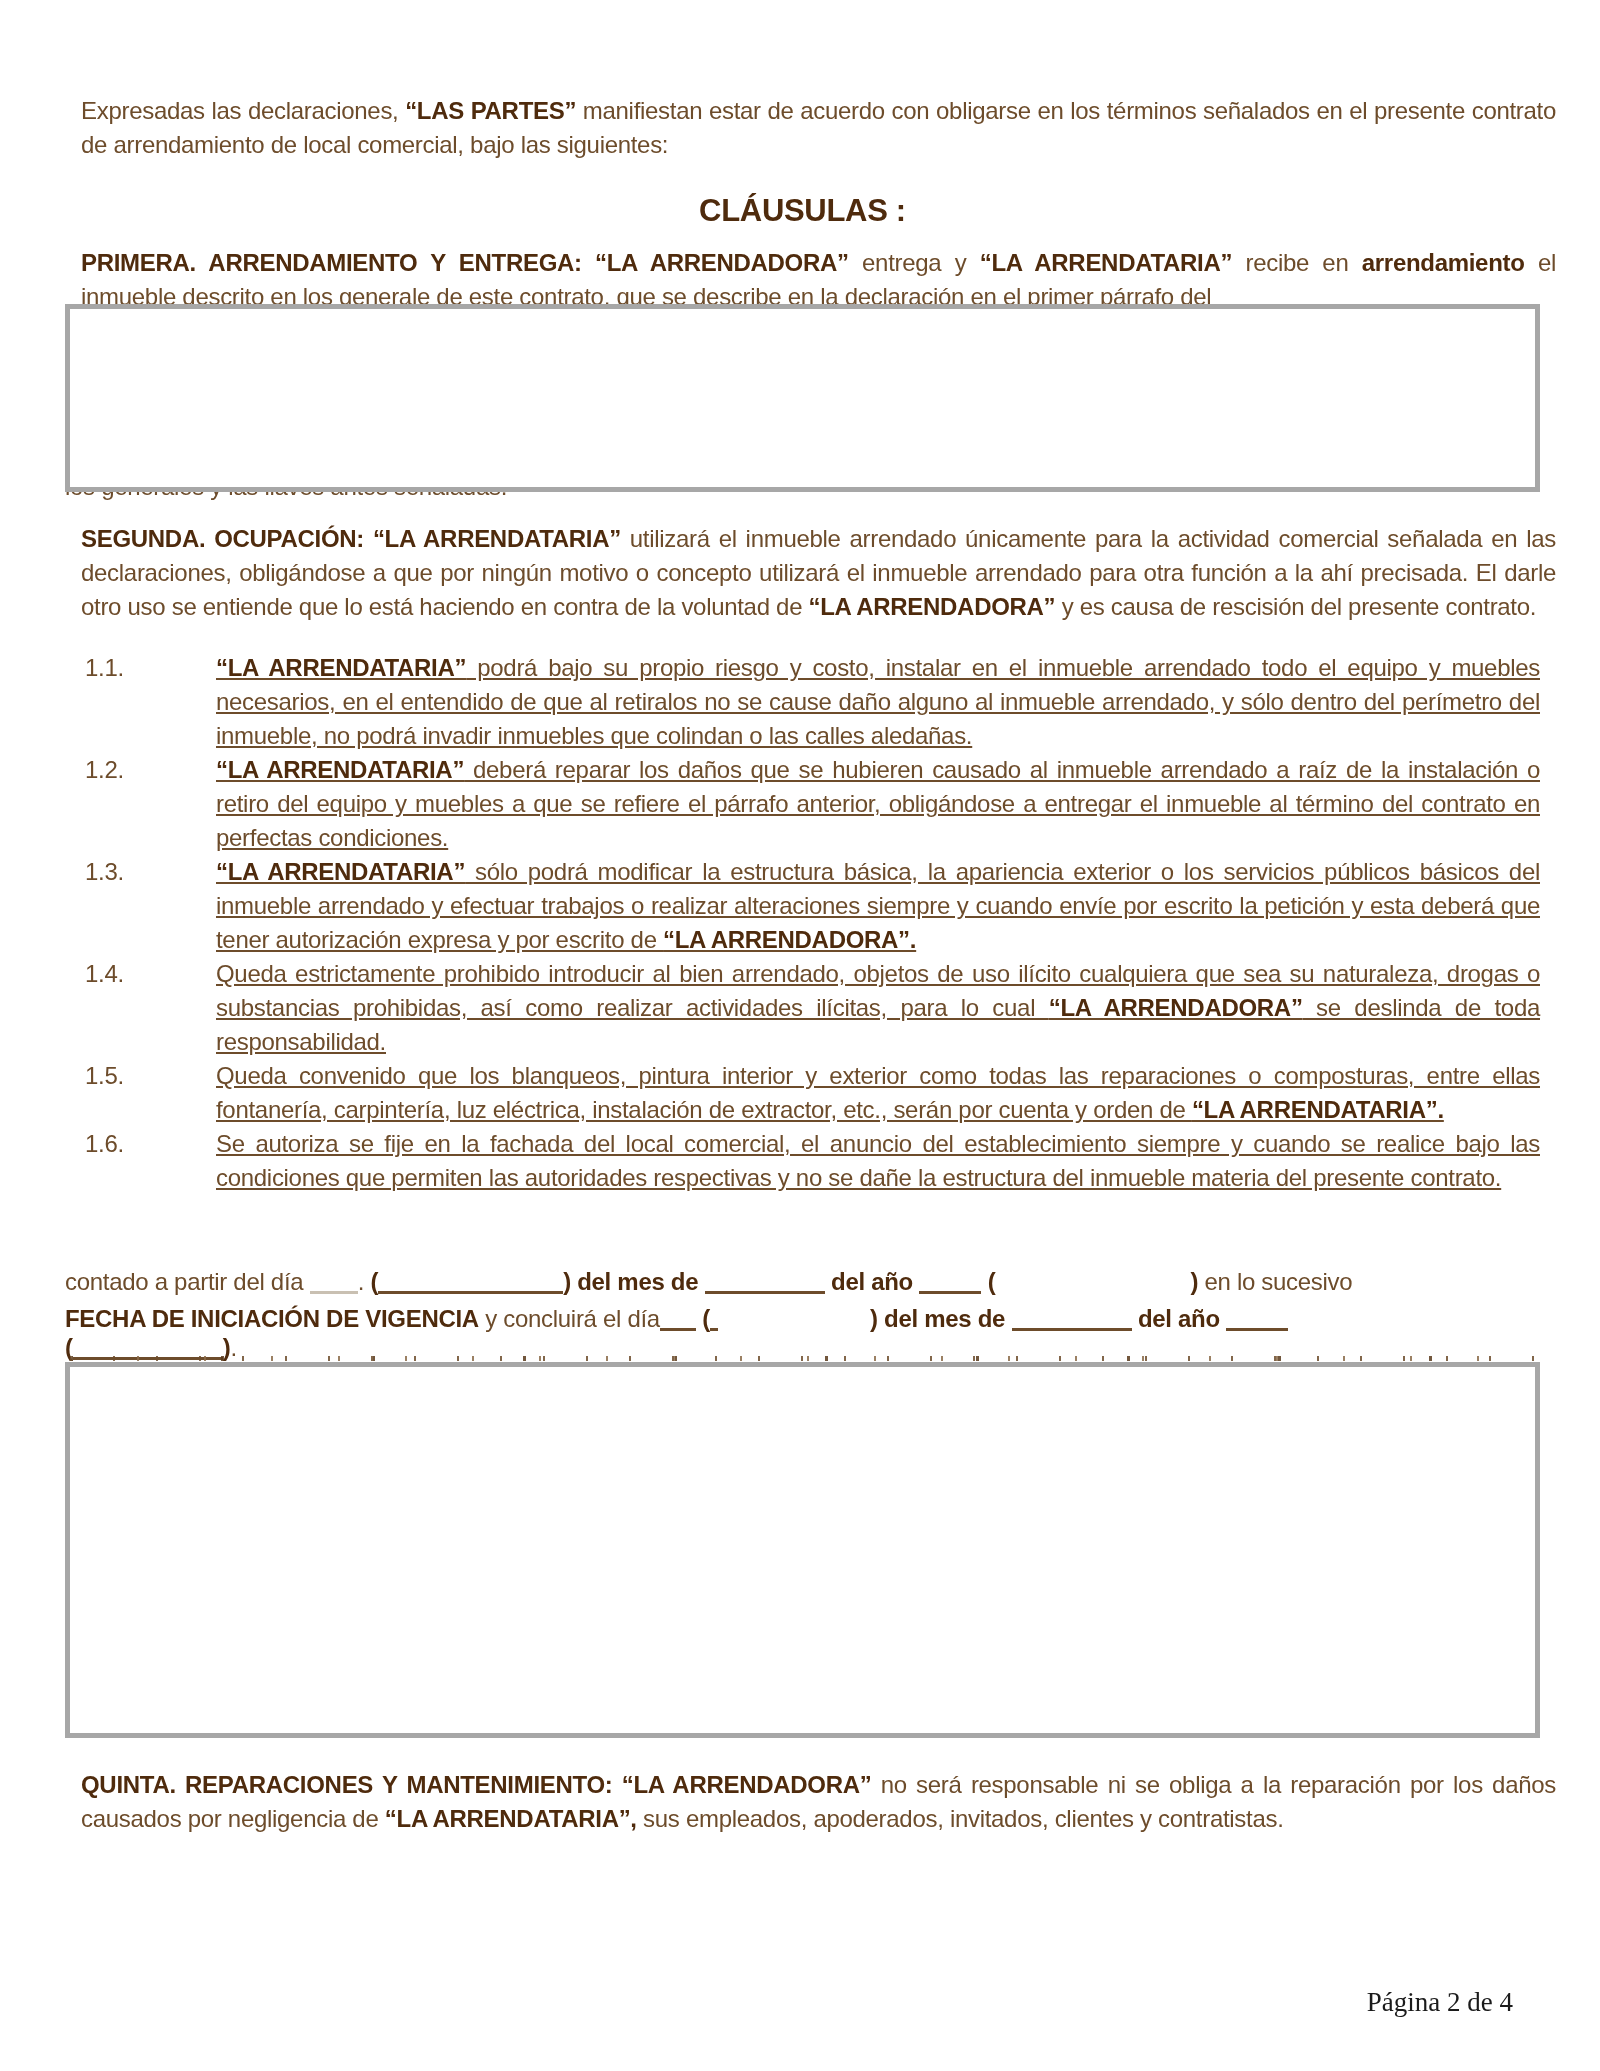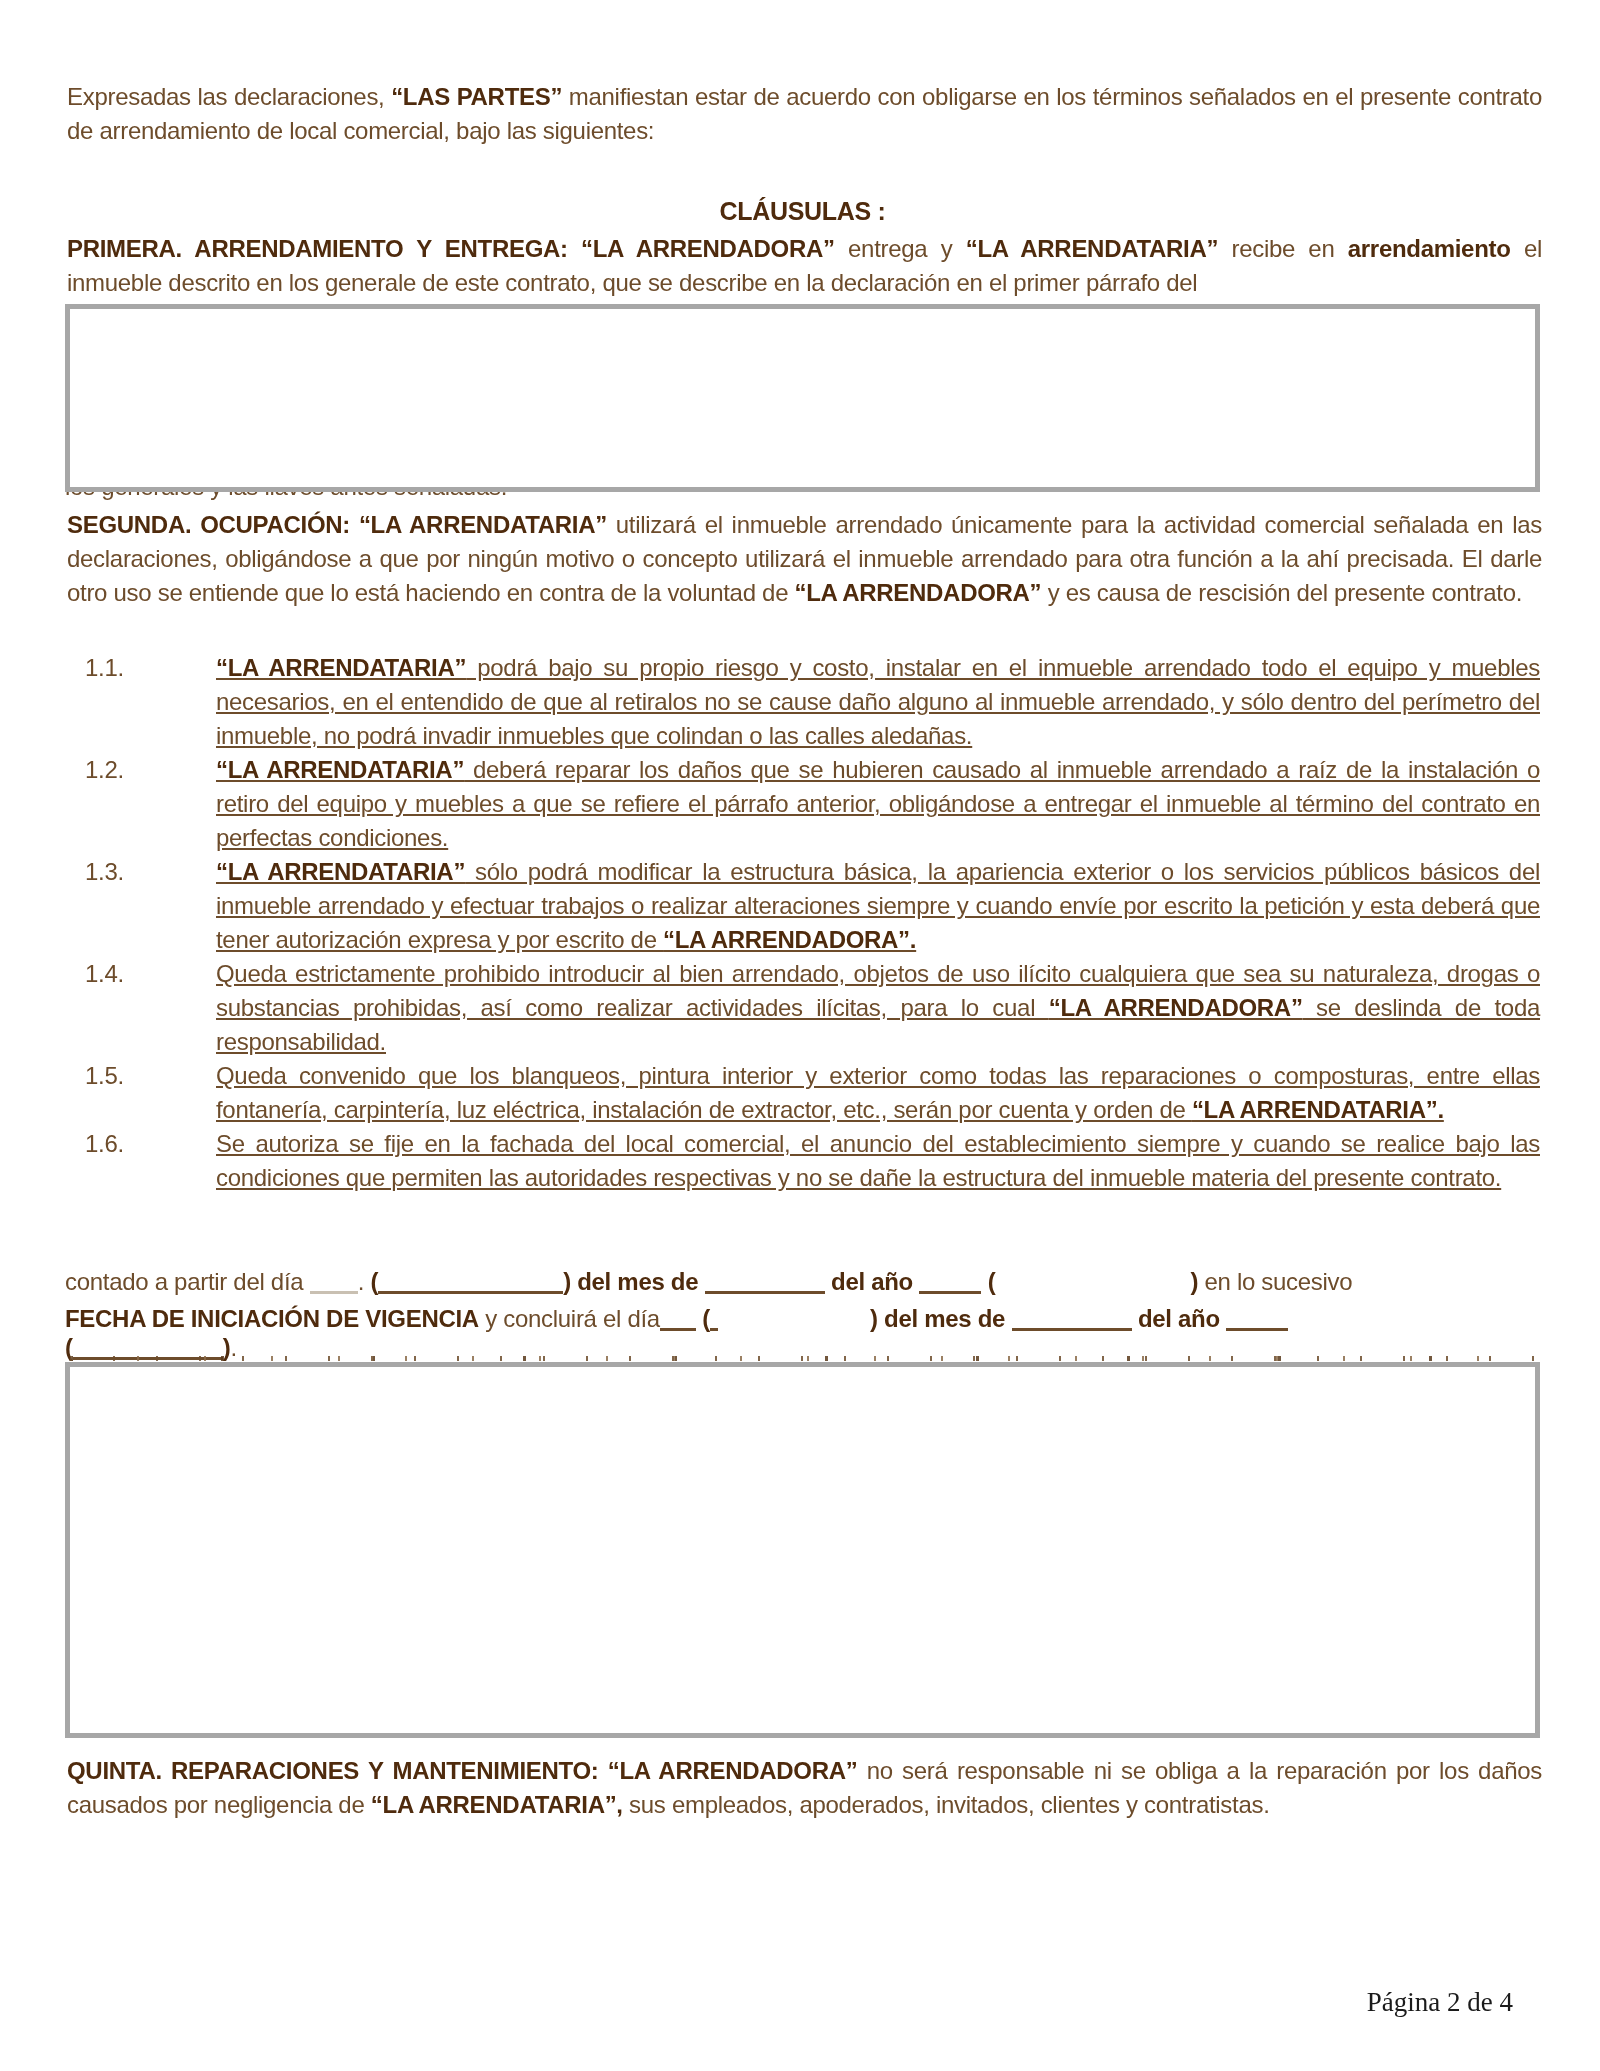--- a/index.html
+++ b/index.html
@@ -6,24 +6,24 @@
   .page{
     position:relative;
     width:1600px;height:2071px;
     background:#ffffff;
     font-family:"Liberation Sans", sans-serif;
     font-size:24px;line-height:34px;
     letter-spacing:-0.3px;
     color:var(--body-color,#6d4c2b);
     overflow:hidden;
   }
-  .para{position:absolute;left:65px;width:1475px;text-align:justify;margin:2px;}
+  .para{position:absolute;left:65px;width:1475px;text-align:justify;margin:16px;}
   .b{font-weight:700;color:var(--bold-color,#4f2b0d);}
   .heading{position:absolute;left:65px;width:1475px;text-align:center;margin:0;
-    font-weight:700;font-size:25px;color:var(--bold-color,#4f2b0d);}
+    font-weight:700;font-size:31px;color:var(--bold-color,#4f2b0d);}
   .blank{display:inline-block;height:20px;border-bottom:3px solid var(--body-color,#6d4c2b);vertical-align:-4px;}
   .gapsp{display:inline-block;height:1px;vertical-align:baseline;}
   .box{position:absolute;left:65px;width:1475px;border:5px solid var(--box-border,#a7a7a7);
     background:#ffffff;box-sizing:border-box;z-index:2;}
   .box1{top:304px;height:188px;}
   .box2{top:1362px;height:376px;}
   .sliver{position:absolute;left:65px;top:470px;z-index:1;white-space:nowrap;}
   .specks{position:absolute;left:70px;top:1356px;width:1465px;height:5px;z-index:1;opacity:.85;
     background-image:
       repeating-linear-gradient(90deg,var(--body-color,#6d4c2b) 0 2px,transparent 2px 43px),

